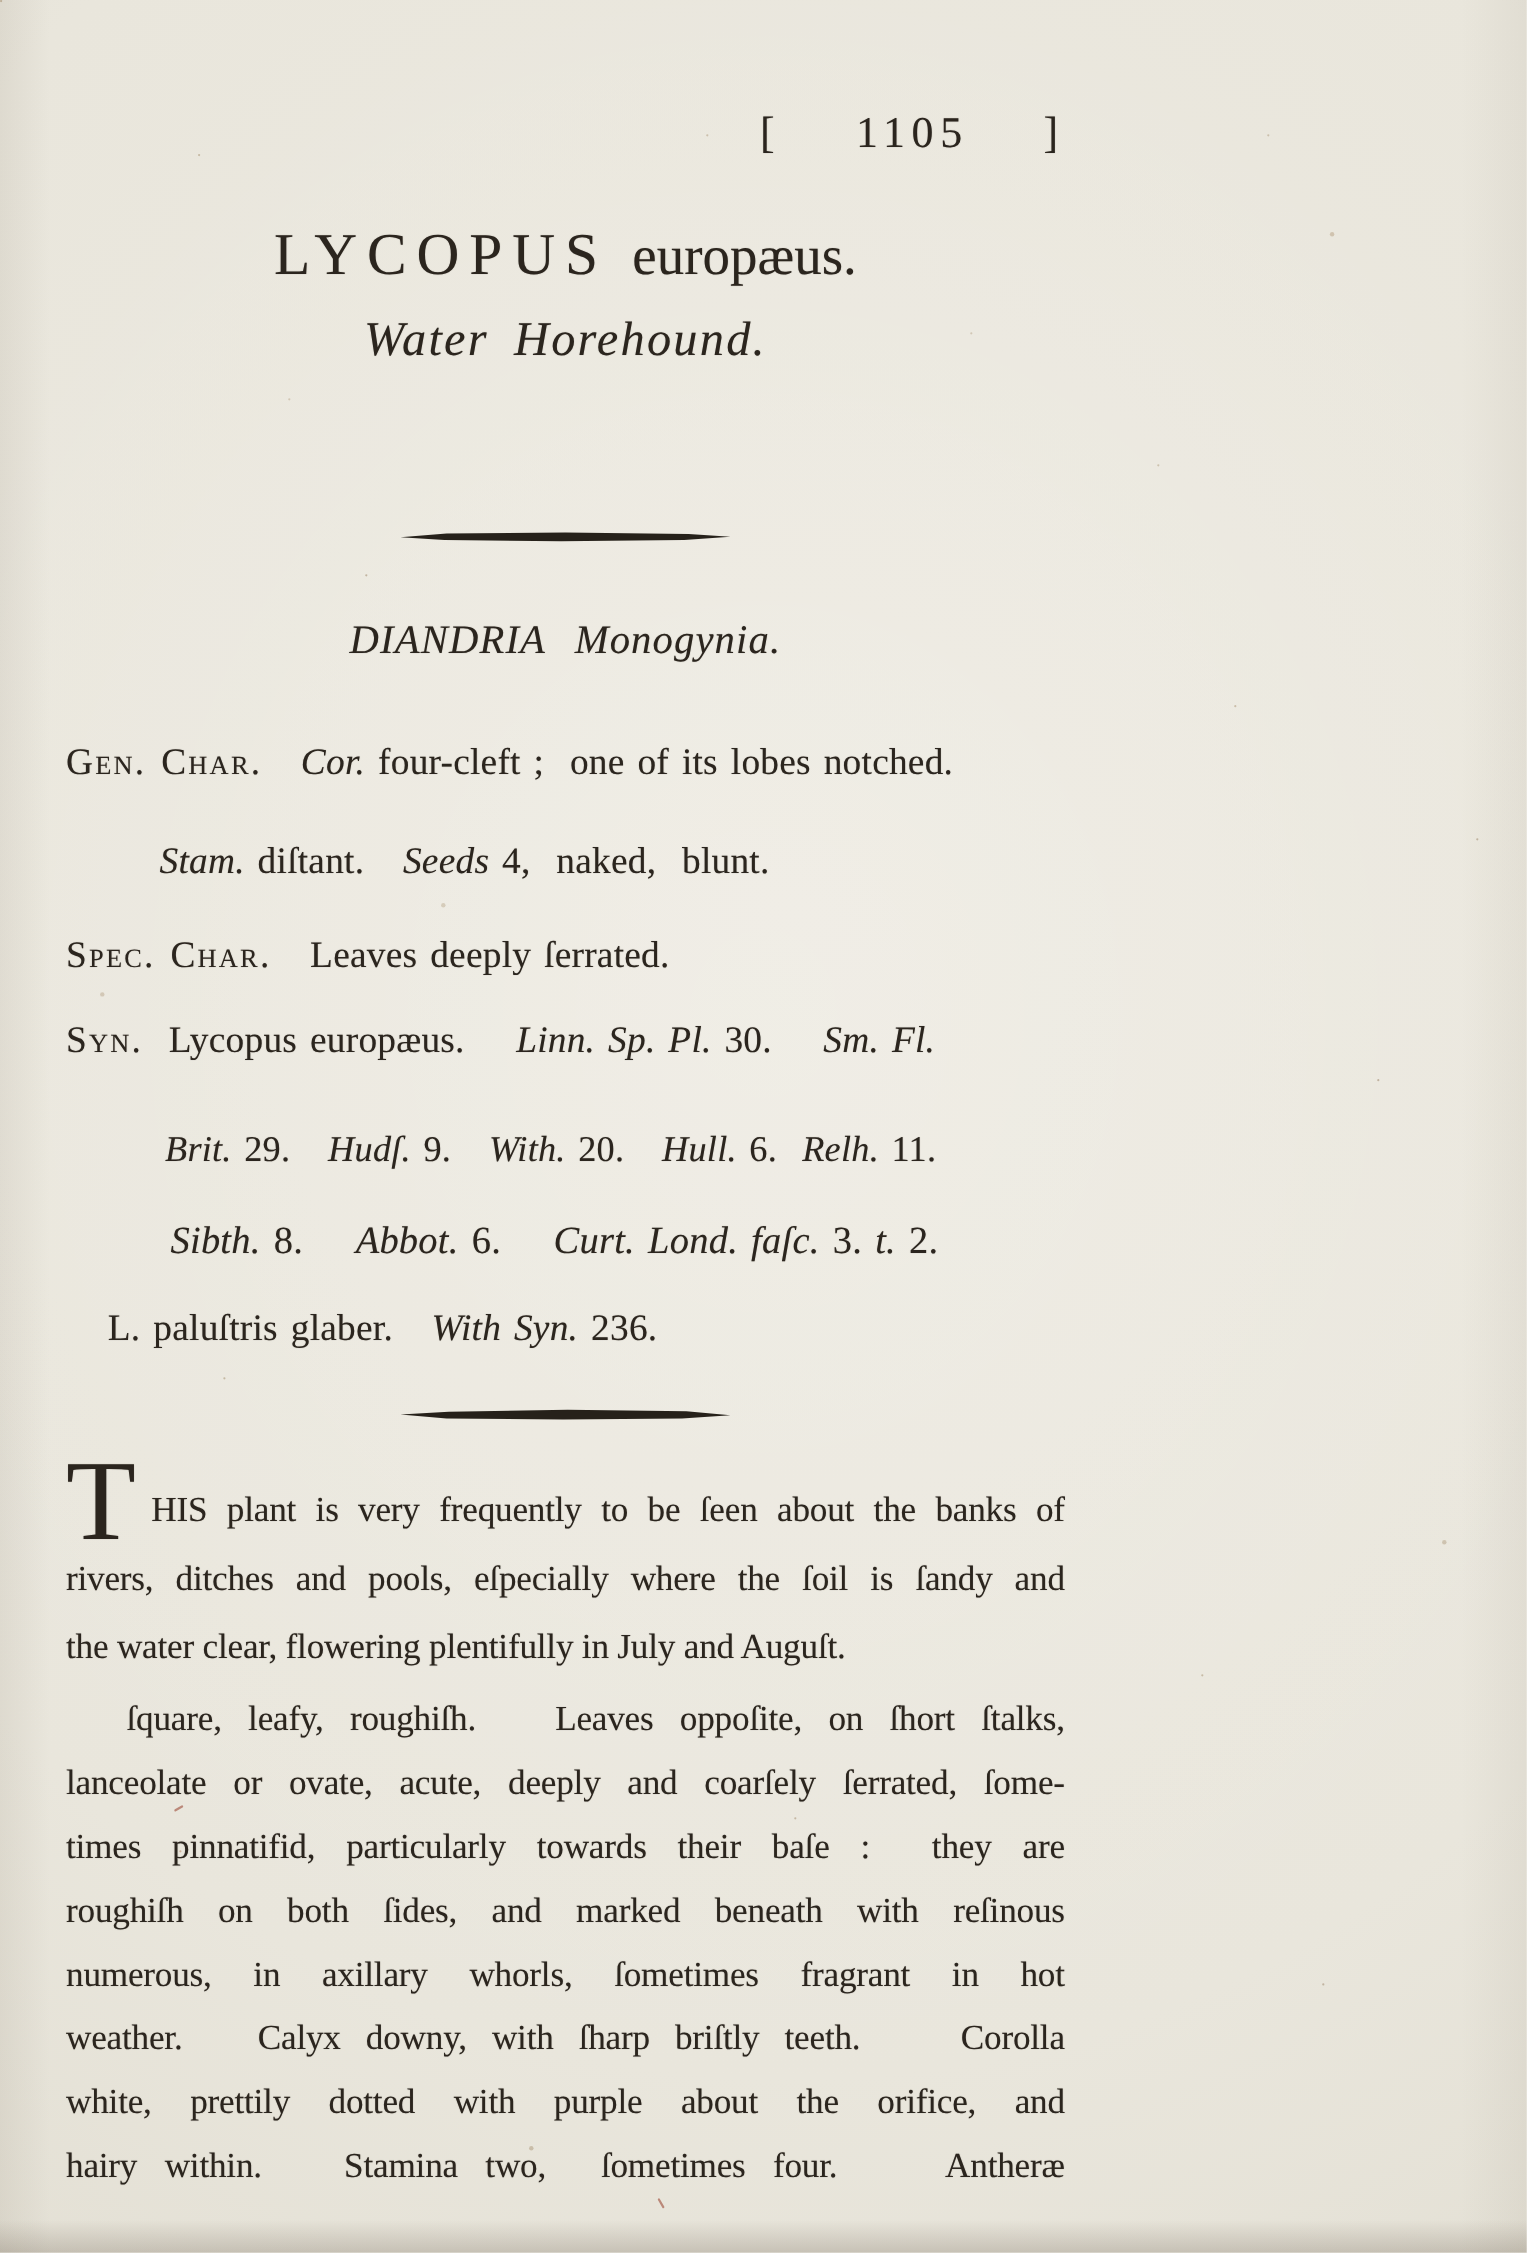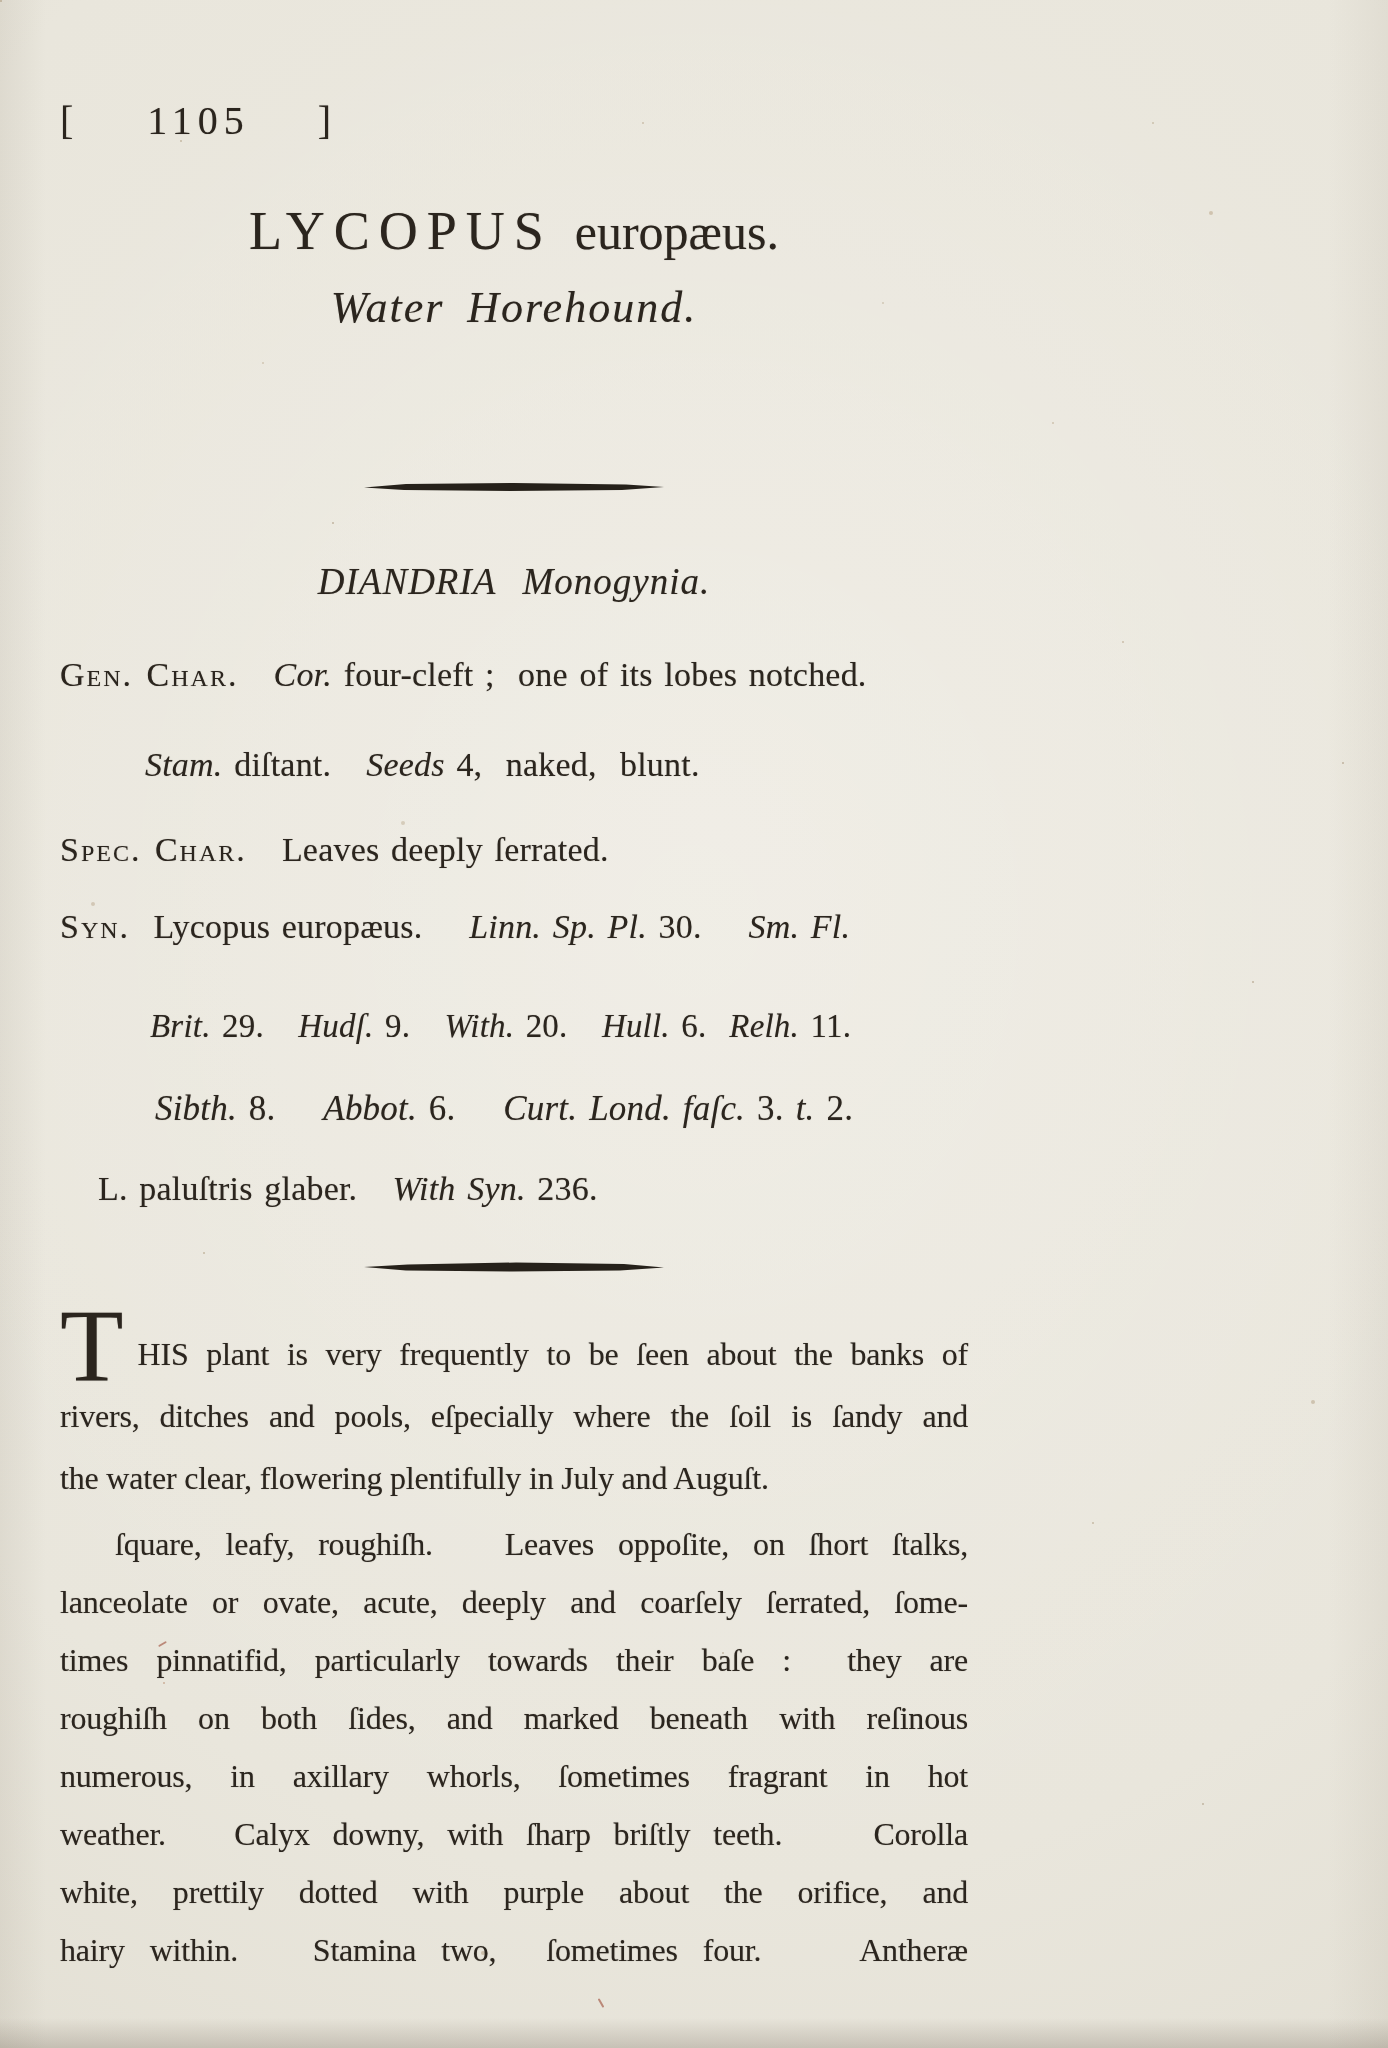--- a/index.html
+++ b/index.html
@@ -25,39 +25,39 @@
           642px 122px 0 0 rgba(146,118,78,.35), 1052px 422px 0 0 rgba(150,122,82,.35),
           482px 1952px 0 1px rgba(146,118,78,.35), 1342px 762px 0 0 rgba(130,100,65,.40),
           262px 362px 0 0 rgba(160,132,92,.33), 1092px 1522px 0 0 rgba(146,118,78,.40),
           882px 302px 0 0 rgba(150,122,82,.30), 722px 1652px 0 0 rgba(130,100,65,.36),
           1152px 122px 0 0 rgba(146,118,78,.34), 402px 822px 0 1px rgba(160,132,92,.30);}
   .fiber{position:absolute;background:rgba(150,60,40,.55);border-radius:2px;}
   .fiber.f1{left:596px;top:2002px;width:10px;height:2px;transform:rotate(60deg);}
   .fiber.f2{left:158px;top:1643px;width:9px;height:2px;transform:rotate(-30deg);}
   .content{position:absolute;left:60px;top:0;width:908px;
         text-shadow:0 0 1px rgba(43,37,30,.35);}
-  .pagenum{margin-top:98px;text-align:left;font-size:40px;line-height:46px;
+  .pagenum{margin-top:98px;text-align:right;font-size:40px;line-height:46px;
         white-space:pre;letter-spacing:6px;word-spacing:18px;}
   .title{margin-top:56px;text-align:center;line-height:62px;}
   .title .genus{font-size:54px;letter-spacing:9px;}
   .title .species{font-size:50px;margin-left:22px;}
   .common{margin-top:6px;text-align:center;font-style:italic;font-size:44px;
         line-height:54px;letter-spacing:2px;word-spacing:10px;}
   .divider{margin:0 auto;width:300px;height:12px;}
   .divider svg{display:block;}
   .divider.d1{margin-top:146px;}
   .divider.d2{margin-top:46px;}
   .classification{margin-top:64px;text-align:center;font-style:italic;
         font-size:37px;line-height:50px;letter-spacing:1px;}
   .classification .ord{margin-left:26px;}
   .sec-line{font-size:34px;line-height:52px;white-space:pre-wrap;
         word-spacing:3px;letter-spacing:.2px;}
   .seg-i{font-style:italic;}
   .seg-sc{font-variant:small-caps;letter-spacing:2px;}
-  .gc1{margin-top:42px;}
+  .gc1{margin-top:60px;}
   .gc2{margin-top:38px;padding-left:85px;}
   .spec{margin-top:33px;}
   .syn1{margin-top:25px;}
   .syn2{margin-top:47px;padding-left:90px;font-size:33px;}
   .syn3{margin-top:31px;padding-left:95px;font-size:35px;}
   .syn4{margin-top:28px;padding-left:38px;}
   .para{margin:0;}
   .p1{margin-top:42px;}
   .p2{margin-top:6px;}
   .bline{font-size:32px;white-space:pre-wrap;text-align:justify;

